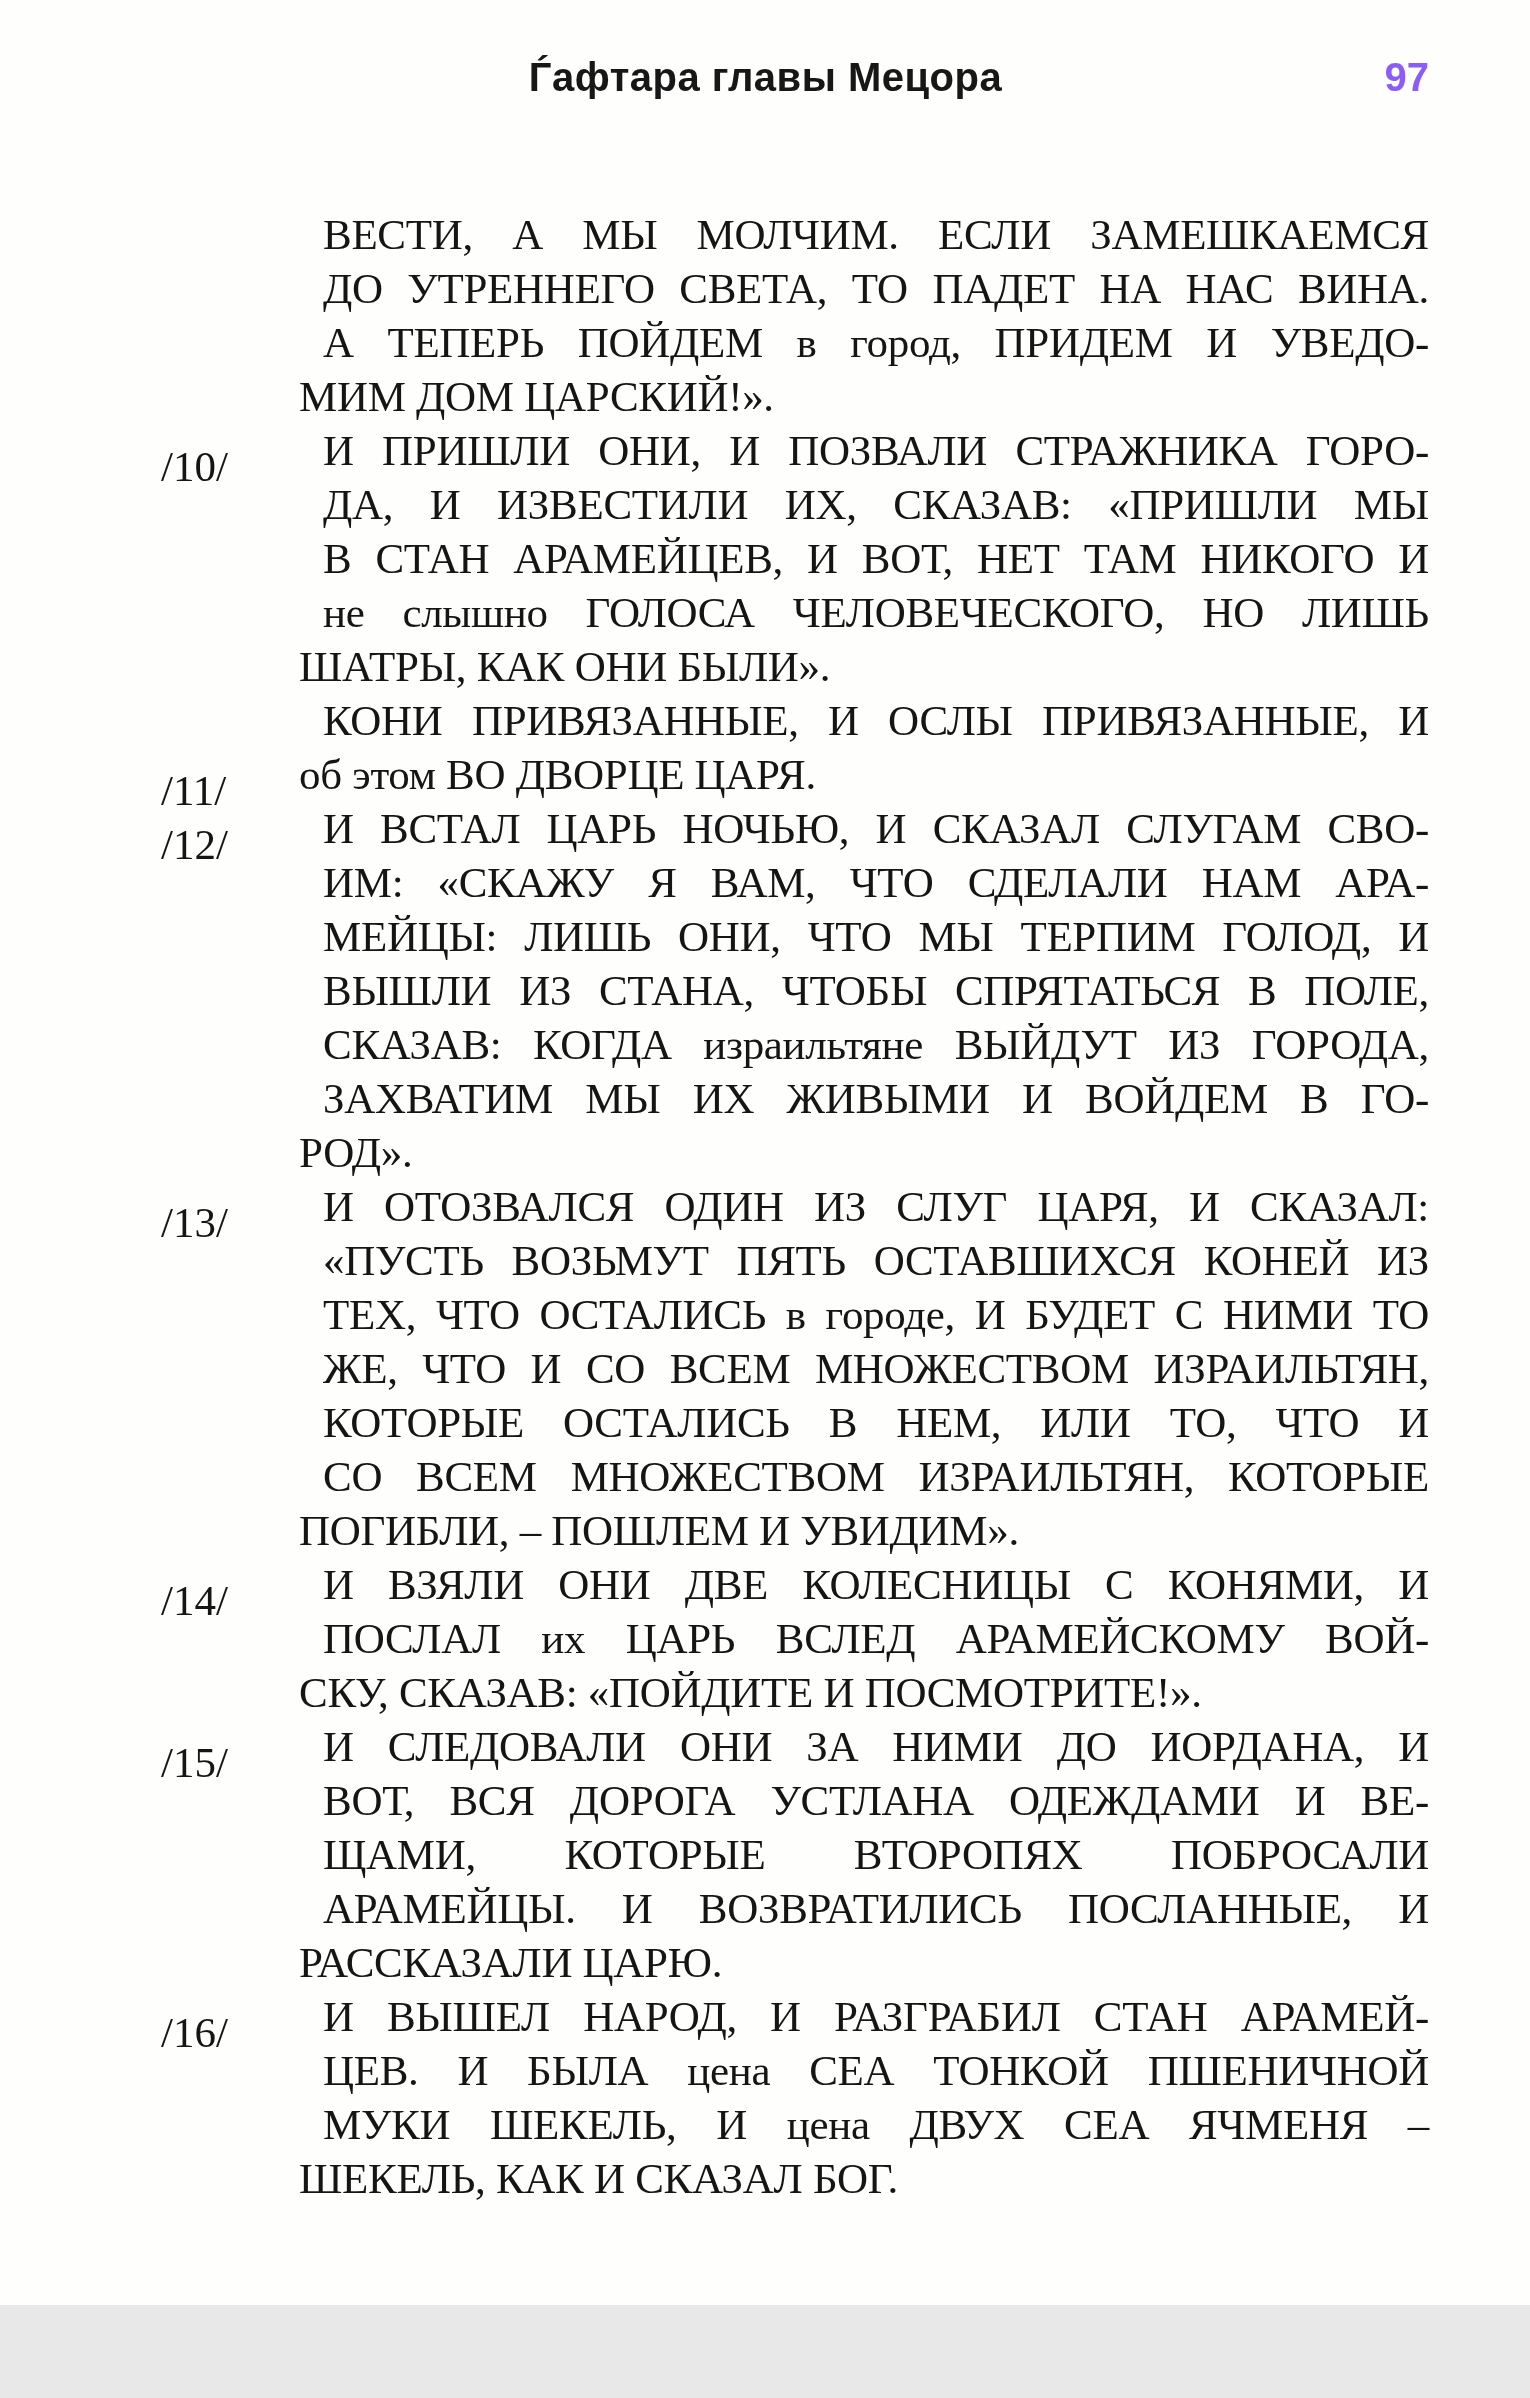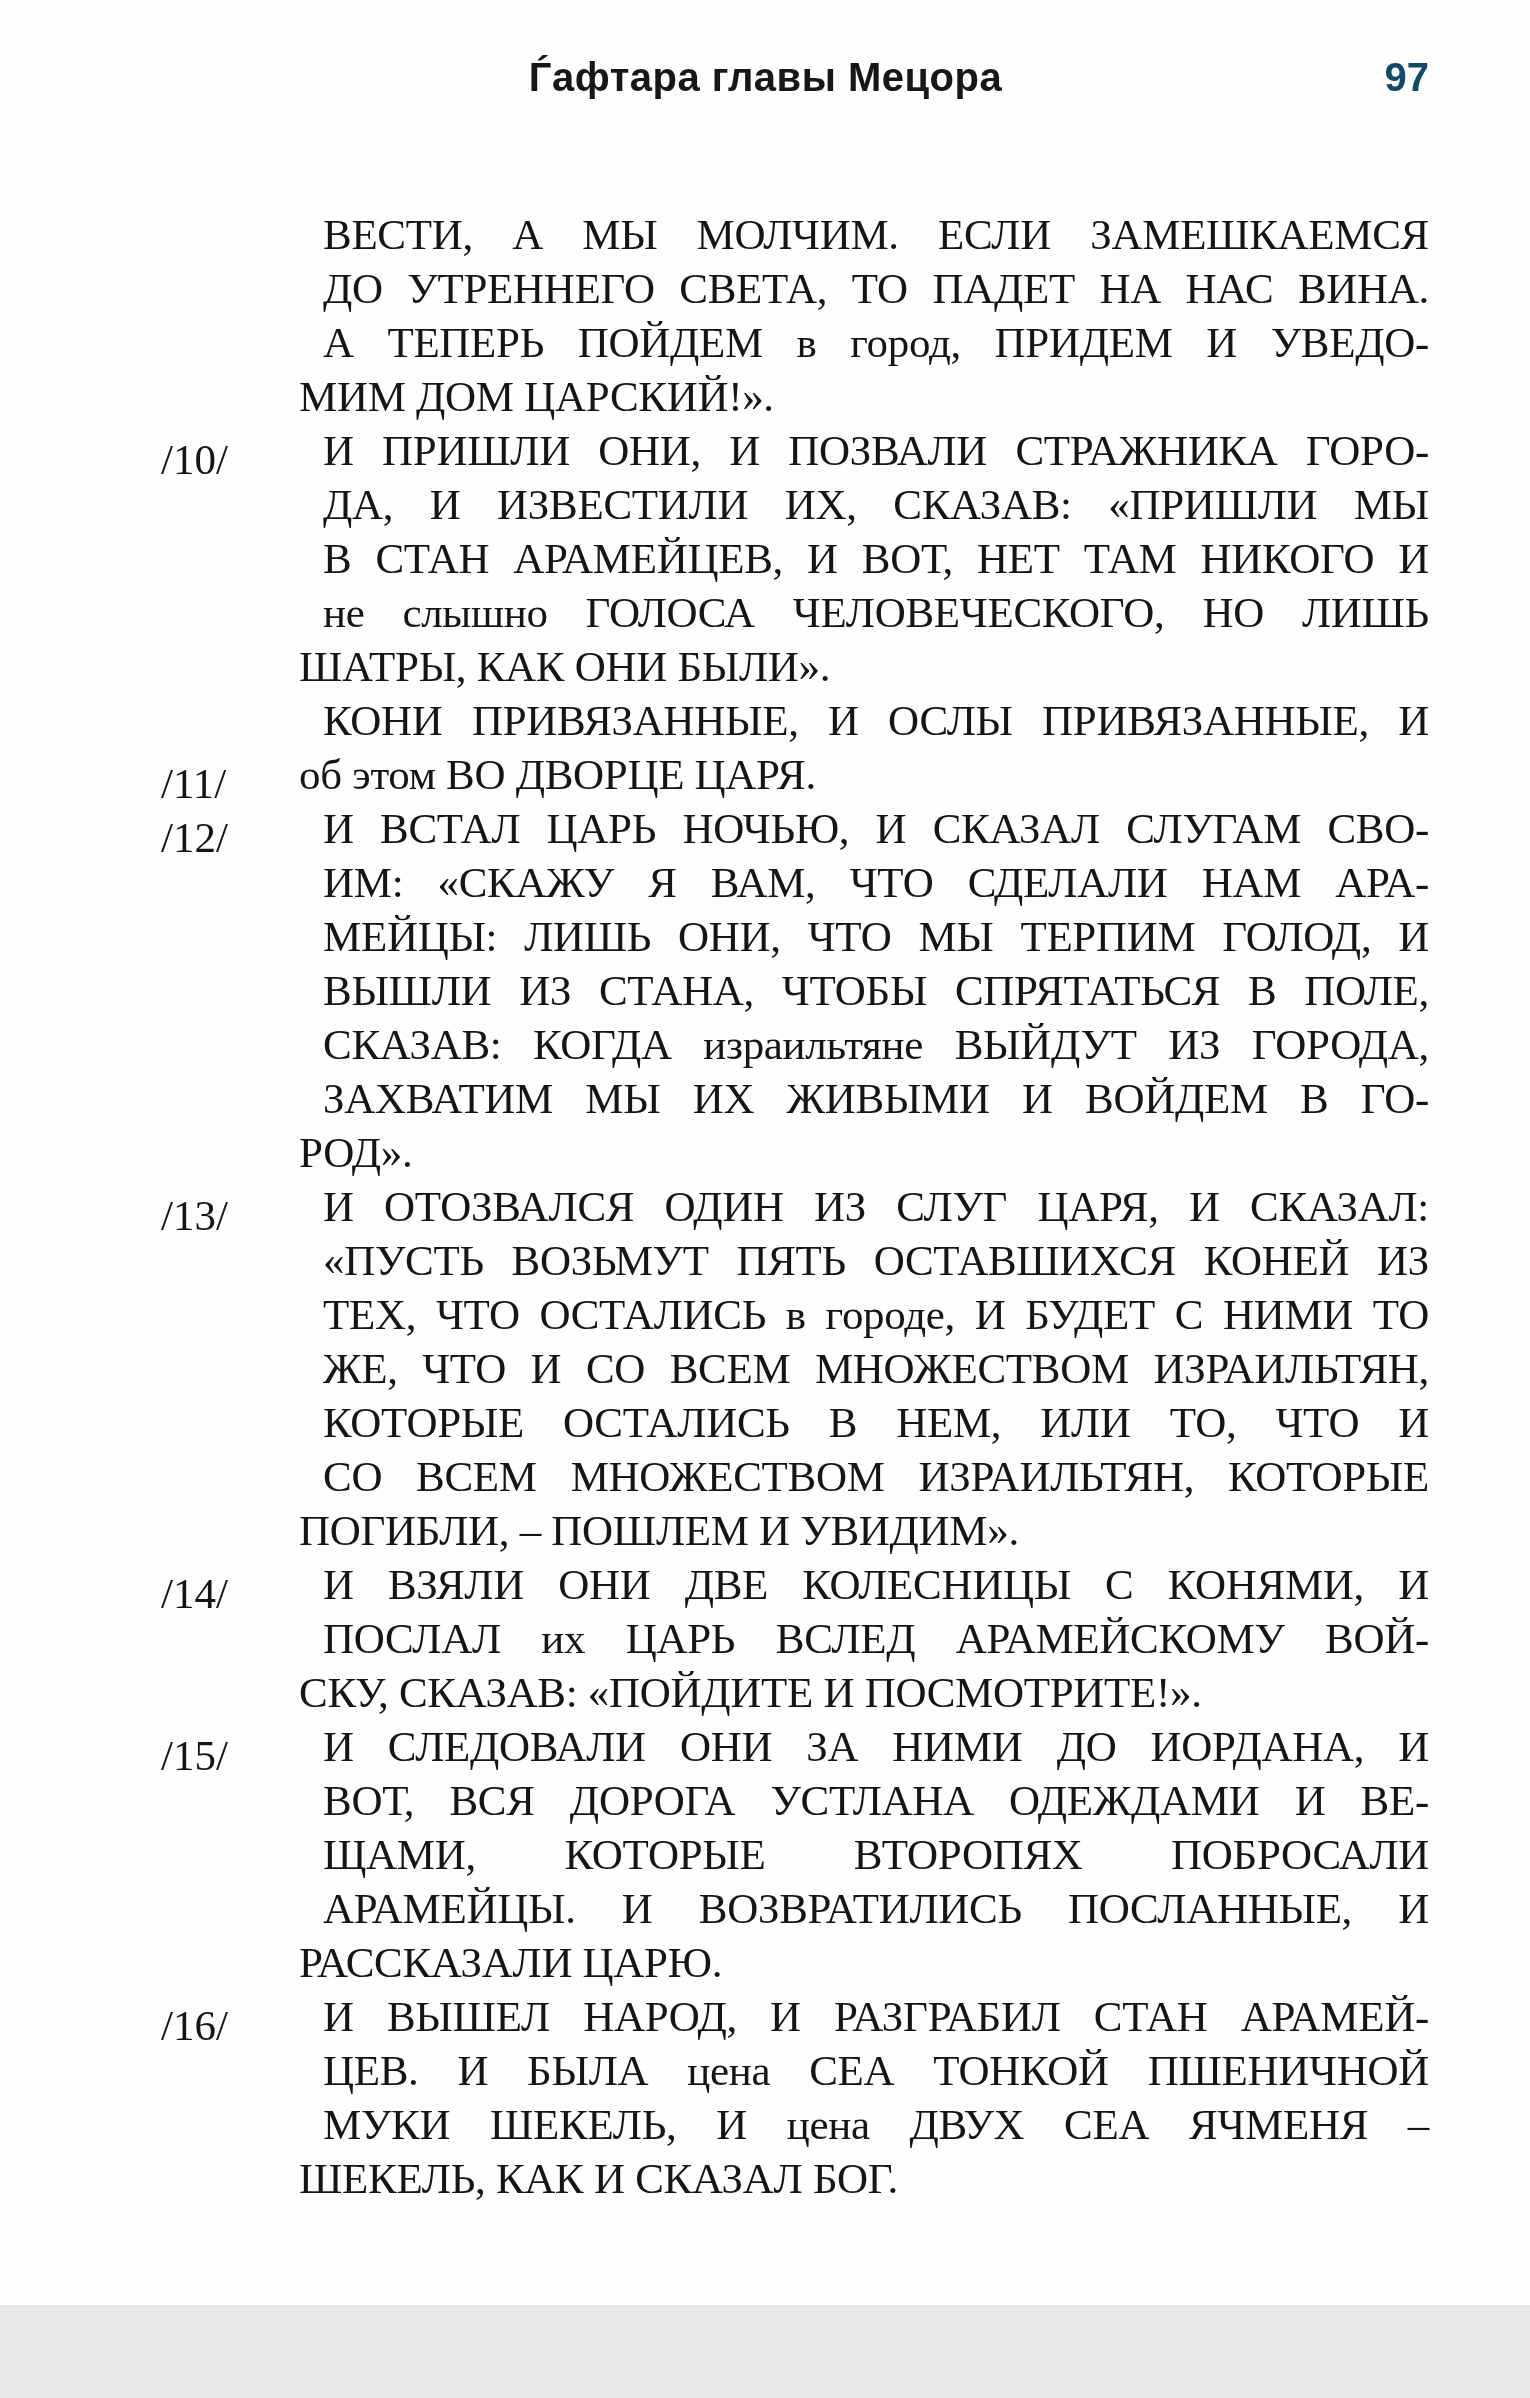--- a/index.html
+++ b/index.html
@@ -26,39 +26,39 @@
     letter-spacing: 0.5px;
     color: #171717;
   }
   .page-number {
     position: absolute;
     top: 55px;
     right: 102px;
     font-family: "Liberation Sans", sans-serif;
     font-weight: 700;
     font-size: 40px;
-    color: #0c4a6e;
+    color: #8b5cf6;
   }
   .text-body {
     position: absolute;
     left: 161px;
     top: 208px;
     width: 1268px;
     font-size: 43px;
     line-height: 54px;
     letter-spacing: -0.3px;
   }
   .verse {
     position: relative;
     padding-left: 138px;
   }
   .verse-num {
     position: absolute;
     left: 0;
-    top: 9px;
+    top: 16px;
     letter-spacing: 0;
   }
   .line { white-space: normal; }
   .line.j { text-align: justify; text-align-last: justify; margin-left: 24px; }
   .line.l { text-align: left; }
 </style>
 </head>
 <body>
 
 <div class="page">

